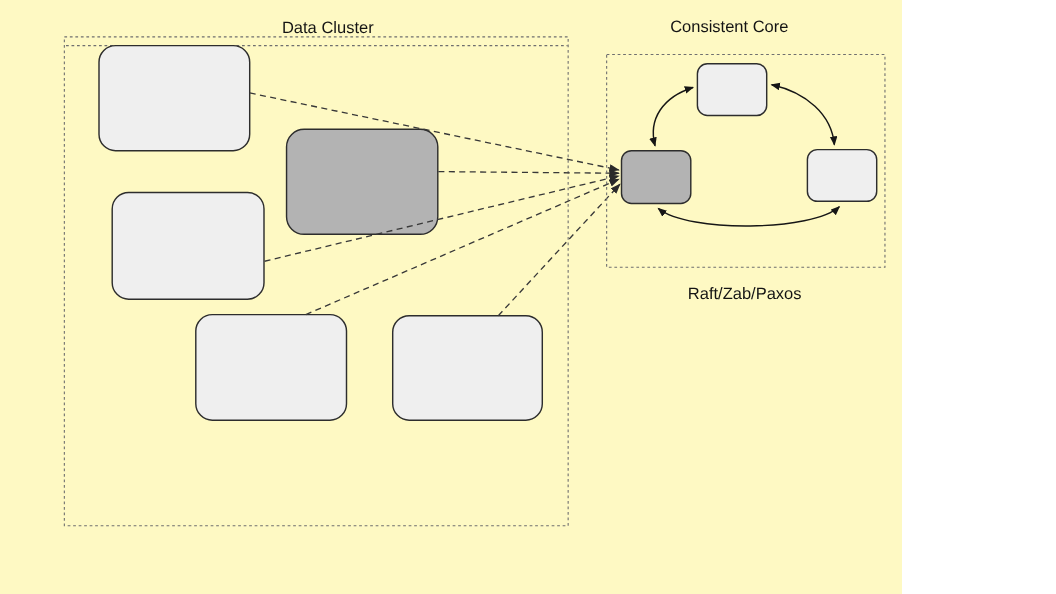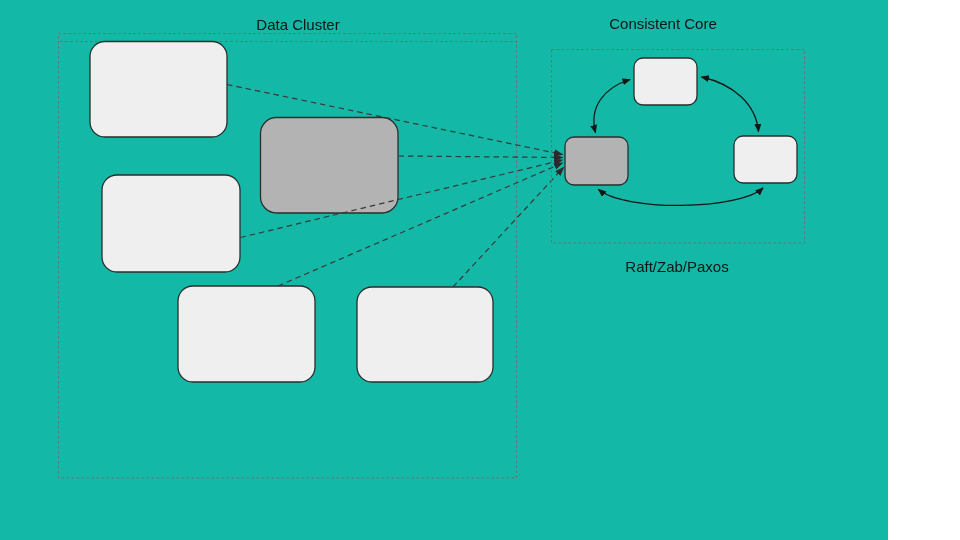--- a/index.html
+++ b/index.html
@@ -2,21 +2,21 @@
 <html><head>
 <meta charset="utf-8">
 <style>
   html, body { margin: 0; padding: 0; }
   body {
     width: 960px; height: 540px;
     background: #ffffff;
     font-family: "Liberation Sans", sans-serif;
     overflow: hidden;
   }
-  .canvas { position: relative; width: 888px; height: 540px; background: #14b8a6; }
+  .canvas { position: relative; width: 820px; height: 540px; background: #fef9c3; }
   svg { display: block; }
   .diagram-label {
     font-family: "Liberation Sans", sans-serif;
     font-size: 15px;
     fill: #141414;
   }
   .container-rect {
     fill: none;
     stroke: #6f6f6f;
     stroke-width: 1;

